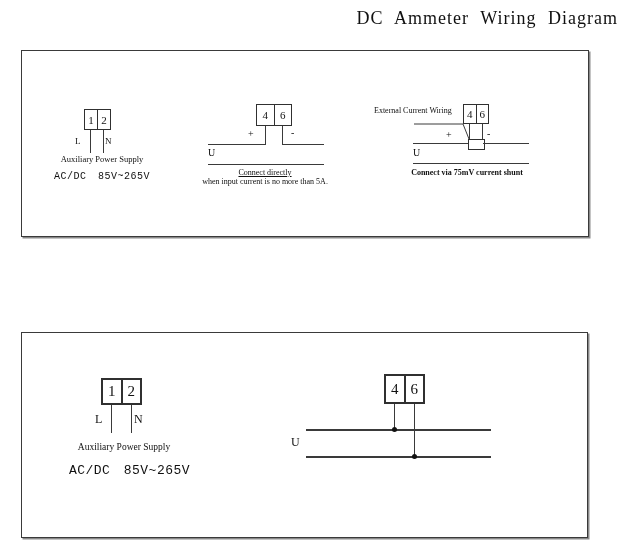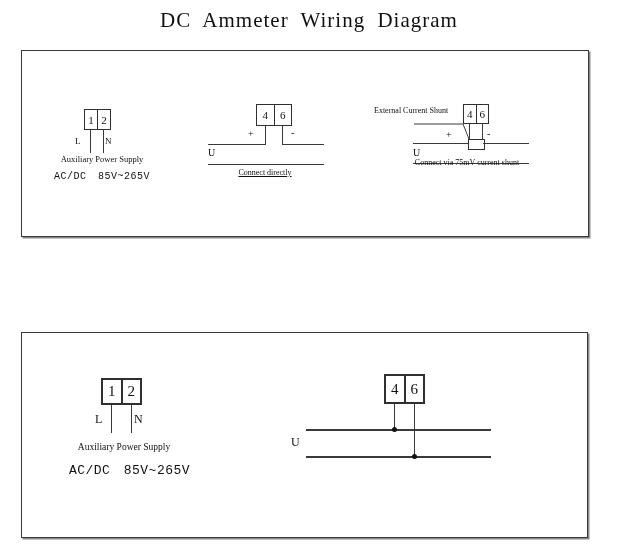--- a/index.html
+++ b/index.html
@@ -1,22 +1,22 @@
 <!DOCTYPE html>
 <html><head>
 <meta charset="utf-8">
 <style>
   html,body { margin:0; padding:0; background:#ffffff; }
   .page {
     position:relative; width:618px; height:557px; background:#ffffff;
     font-family:"Liberation Serif", serif; color:#111; overflow:hidden;
   }
   .title {
-    position:absolute; left:0; width:618px; text-align:center;
-    font-size:21px; letter-spacing:1px; word-spacing:6px; color:#101010;
+    position:absolute; left:0; width:618px; text-align:right;
+    font-size:18px; letter-spacing:1px; word-spacing:6px; color:#101010;
   }
   .panel {
     position:absolute; background:#ffffff;
     border:1px solid #3a3a3a;
     box-shadow:1.5px 1.5px 0 rgba(40,40,40,0.55);
   }
   .tb { position:absolute; display:flex; background:#fff; }
   .tb .cell {
     flex:1; display:flex; align-items:center; justify-content:center;
     border:1px solid #303030; font-family:"Liberation Serif", serif;
@@ -62,40 +62,41 @@
     </div>
     <div class="vw" style="left:243px; top:75px; height:19px;"></div>
     <div class="vw" style="left:260px; top:75px; height:19px;"></div>
     <div class="lbl" style="left:226px; top:78px; font-size:10px;">+</div>
     <div class="lbl" style="left:269px; top:77px; font-size:10px;">-</div>
     <div class="hw" style="left:186px; top:93px; width:58px;"></div>
     <div class="hw" style="left:260px; top:93px; width:42px;"></div>
     <div class="lbl" style="left:186px; top:97px; font-size:10px;">U</div>
     <div class="hw" style="left:186px; top:113px; width:116px;"></div>
     <div class="cap" style="left:153px; top:117px; width:180px;text-decoration:underline;">Connect directly</div>
+    <div class="cap" style="left:148px; top:126px; width:190px;">when input current is no more than 5A.</div>
 
-    <div class="lbl" style="left:352px; top:56px; font-size:8px;">External Current Shunt</div>
+    <div class="lbl" style="left:352px; top:56px; font-size:8px;">External Current Wiring</div>
     <div class="tb tb1" style="left:441px; top:53px; width:26px; height:20px;">
       <div class="cell">4</div>
       <div class="cell">6</div>
     </div>
     <svg class="leader" style="left:392px; top:72px;" width="60" height="18">
       <line x1="0" y1="1" x2="49" y2="1" stroke="#3a3a3a" stroke-width="1"></line>
       <line x1="49" y1="1" x2="55" y2="16" stroke="#3a3a3a" stroke-width="1"></line>
     </svg>
     <div class="vw" style="left:447px; top:73px; height:15px;"></div>
     <div class="vw" style="left:460px; top:73px; height:15px;"></div>
     <div class="lbl" style="left:424px; top:79px; font-size:10px;">+</div>
     <div class="lbl" style="left:465px; top:78px; font-size:10px;">-</div>
     <div class="hw" style="left:391px; top:92px; width:55px;"></div>
     <div class="shuntbox" style="left:446px; top:88px; width:15px; height:9px;"></div>
     <div class="hw" style="left:461px; top:92px; width:46px;"></div>
     <div class="lbl" style="left:391px; top:97px; font-size:10px;">U</div>
     <div class="hw" style="left:391px; top:112px; width:116px;"></div>
-    <div class="cap" style="left:355px; top:107px; width:180px;">Connect via 75mV current shunt</div>
+    <div class="cap" style="left:355px; top:117px; width:180px;font-weight:bold;">Connect via 75mV current shunt</div>
   </div>
 
 
   <div class="panel" style="left:21px; top:332px; width:565px; height:204px;">
 
     <div class="tb tb2" style="left:79px; top:45px; width:41px; height:27px;">
       <div class="cell">1</div>
       <div class="cell">2</div>
     </div>
     <div class="vw" style="left:89px; top:72px; height:28px;"></div>

